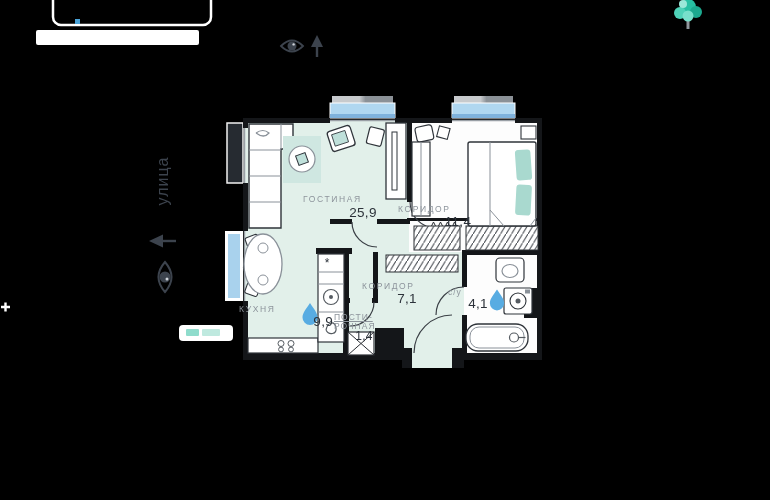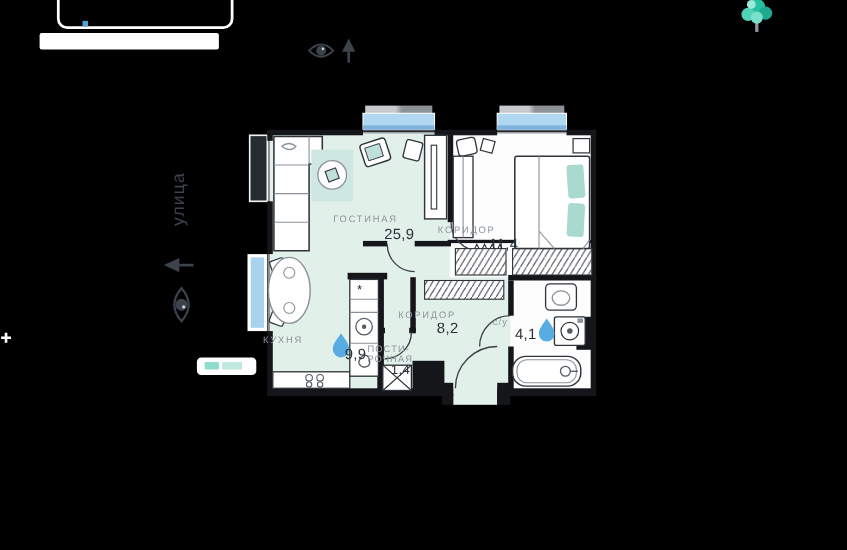--- a/index.html
+++ b/index.html
@@ -253,24 +253,24 @@
 <div class="lbl" style="left:303px;top:194px;width:120px;">ГОСТИНАЯ</div>
 <div class="num" style="left:313px;top:205px;width:100px;">25,9</div>
 
 <div class="lbl" style="left:398px;top:204px;width:120px;">КОРИДОР</div>
 <div class="num" style="left:408px;top:214px;width:100px;">11,4</div>
 
 <div class="lbl" style="left:239px;top:304px;width:100px;">КУХНЯ</div>
 <div class="num" style="left:233px;top:314px;width:100px;text-align:right;">9,9</div>
 
 <div class="lbl" style="left:362px;top:281px;width:120px;">КОРИДОР</div>
-<div class="num" style="left:357px;top:291px;width:100px;">8,2</div>
+<div class="num" style="left:357px;top:291px;width:100px;">7,1</div>
 
 <div class="lbl" style="left:448px;top:287px;width:60px;letter-spacing:1px;">с/у</div>
 <div class="num" style="left:448px;top:296px;width:60px;">4,1</div>
 
-<div class="lbl" style="left:334px;top:312px;width:60px;letter-spacing:1px;">ПОСТИ-</div>
+<div class="lbl" style="left:334px;top:312px;width:60px;letter-spacing:1px;text-decoration:underline;">ПОСТИ-</div>
 <div class="lbl" style="left:334px;top:321px;width:60px;letter-spacing:1px;">РОЧНАЯ</div>
 <div class="num small" style="left:334px;top:329px;width:60px;">1,4</div>
 
 <div class="sym" style="left:320px;top:256px;width:14px;">*</div>
 
 </div>
 
 </body></html>

